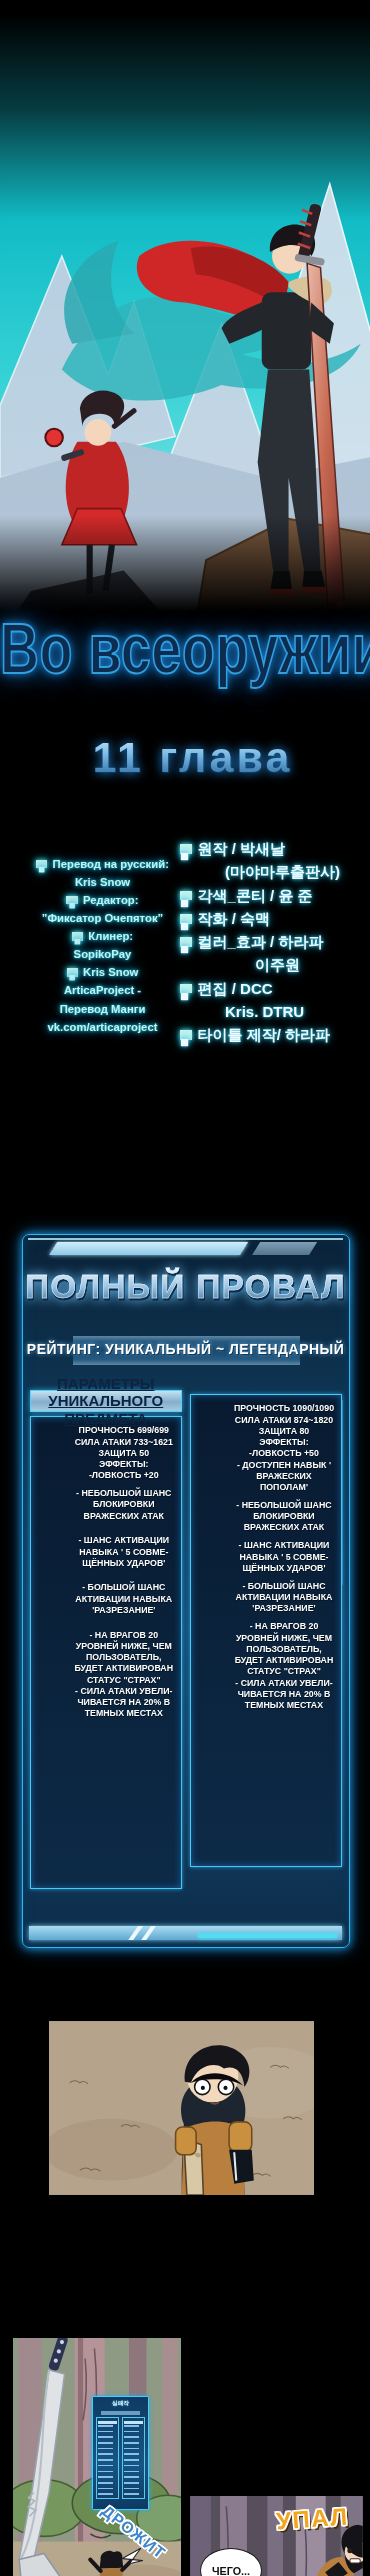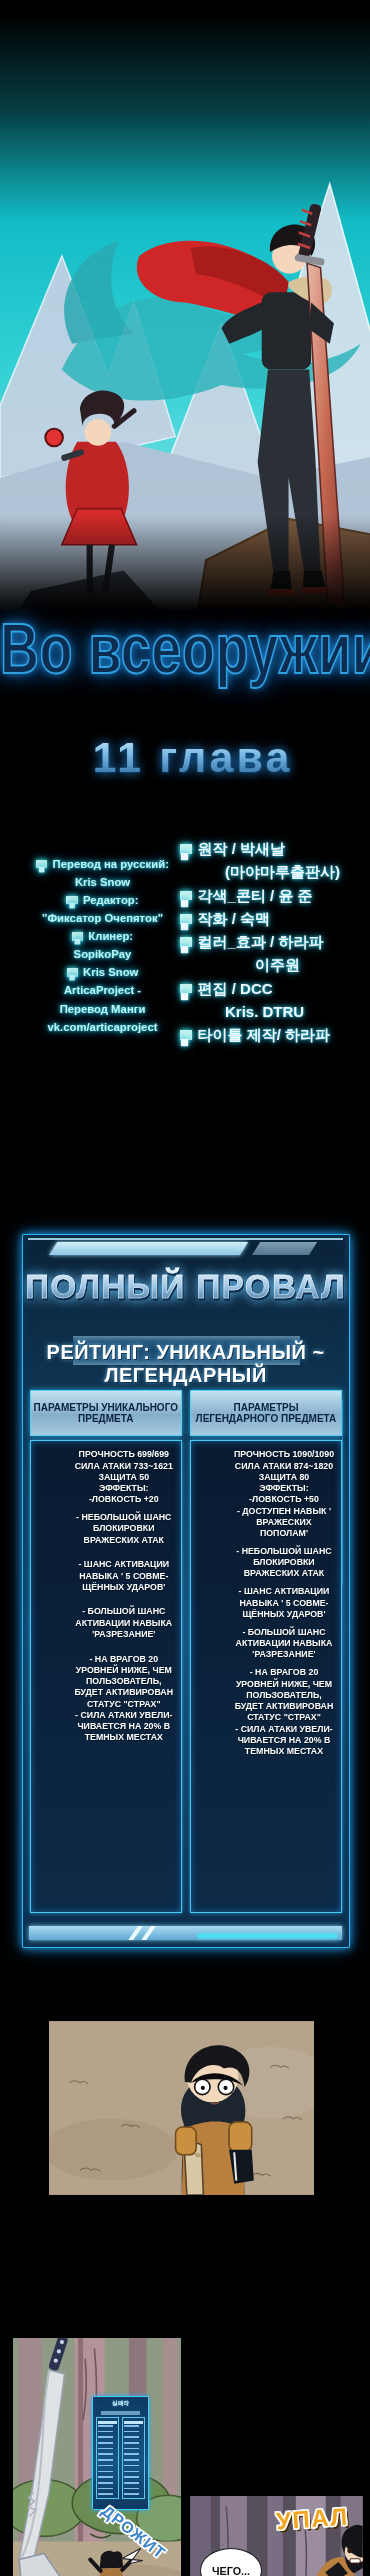--- a/index.html
+++ b/index.html
@@ -31,44 +31,44 @@
   .credit-line { white-space:pre-wrap; }
   .credit-line .bullet { display:inline-block; vertical-align:middle; margin:-2.1px 5.2px 0 0;
     background:#c2f4ef; box-shadow:0 0 4.1px #4ae6ea, 0 0 9.3px #1fb9d2; }
   .credits-ru .bullet { width:11.3px; height:8.8px; }
   .credits-kr .bullet { width:12.4px; height:9.8px; }
   .credit-line .bullet:empty { display:none; }
 
   
   .item-window { position:absolute; top:1234px; left:21.6px; width:328px; height:714px;
     background:linear-gradient(180deg,#0a2238 0%, #155079 55%, #0d2c49 100%);
-    border:1.5px solid #2fb9f2; border-radius:1px;
+    border:1.5px solid #2fb9f2; border-radius:7px;
     box-shadow:0 0 8.2px #1b8fd4, 0 0 17.5px #0f5d97, inset 0 0 11.3px #09395e; }
   .iw-topline { position:absolute; top:3.1px; left:5.2px; right:5.2px; height:1.5px; background:#bfeffc; opacity:.8; }
   .iw-topbar { position:absolute; top:7.2px; left:30px; width:191px; height:13.4px;
     background:linear-gradient(180deg,#cfeef8,#8fc8e6); transform:skewX(-32deg); box-shadow:0 0 4.1px #9fe2f4; }
   .iw-topbar2 { position:absolute; top:7.2px; left:233px; width:57px; height:13.4px;
     background:linear-gradient(180deg,#7e9fb4,#54758c); transform:skewX(-32deg); }
   .iw-title { position:absolute; top:33px; left:0; width:100%; text-align:center;
     font-size:33px; font-weight:900; letter-spacing:1.5px;
     background:linear-gradient(180deg,#eef7fd 0%, #9cc4e4 50%, #33688f 100%);
     -webkit-background-clip:text; background-clip:text; color:transparent;
     -webkit-text-stroke:0.5px #e8f4fb;
     filter:drop-shadow(1.5px 2.1px 0 #0a2a4a) drop-shadow(0 0 5.2px #5fb4e8); }
   .iw-rating-band { position:absolute; top:101px; left:50px; width:227px; height:29px;
     background:linear-gradient(180deg,#9fd0ea 0%, #3e7fae 18%, #1d5583 50%, #3e7fae 82%, #9fd0ea 100%); opacity:.55; }
   .iw-rating { position:absolute; top:106px; left:0; width:100%; text-align:center;
-    font-size:20px; font-weight:800; color:#fff; letter-spacing:0.5px;
+    font-size:14px; font-weight:800; color:#fff; letter-spacing:0.5px;
     text-shadow:1px 1px 0 #123653, 0 0 4.1px #6cb6e4; }
   .iw-cols { position:absolute; top:155px; left:7.2px; width:313px; display:flex; gap:8.2px; }
   .iw-col { width:152px; }
-  .iw-col-header { height:46px; display:flex; align-items:center; justify-content:center; text-align:center;
+  .iw-col-header { height:22px; display:flex; align-items:center; justify-content:center; text-align:center;
     background:linear-gradient(180deg,#c4e2f1 0%, #86aecb 55%, #a6cbe2 100%);
-    border:1px solid #54d2f4; color:#0c2440; font-size:10px; font-weight:800; line-height:1.15;
-    box-shadow:0 0 5.2px #2e9fd4; }
+    border:1px solid #54d2f4; color:#0c2440; font-size:15px; font-weight:800; line-height:1.15;
+    box-shadow:0 0 5.2px #2e9fd4;text-decoration:underline; }
   .iw-col-body { margin-top:4.1px; height:473px; padding:8.2px 4.1px;
     background:linear-gradient(180deg,#081a30 0%, #0d2a47 100%);
     border:1px solid #49c9f2; box-shadow:inset 0 0 7.2px #15619c, 0 0 4.1px #2596cf;
     color:#fff; font-size:8.8px; font-weight:700; text-align:center; line-height:1.28; }
   .stat-line { min-height:6.7px; white-space:pre-wrap; text-shadow:0.5px 0.5px 0 #06121f;padding-left:36px; }
   .iw-bottombar { position:absolute; left:6.2px; right:6.2px; top:691px; height:14.4px;
     background:linear-gradient(180deg,#aadcf2,#5fa8d2); box-shadow:0 0 5.2px #7fd4f4; }
   .iw-slash { position:absolute; top:691px; width:5.2px; height:14.4px; background:#eafaff; transform:skewX(-35deg); }
   .iw-strip { position:absolute; top:699px; left:175px; width:139px; height:3.6px; background:#4de0f4; box-shadow:0 0 4.1px #4de0f4; }
   .iw-sideline { position:absolute; top:165px; right:5.2px; width:1.5px; height:185px; background:#2fb9f2; opacity:.6; }
@@ -250,21 +250,20 @@
             <div class="stat-line"></div>
             <div class="stat-line"></div>
             <div class="stat-line">- БОЛЬШОЙ ШАНС АКТИВАЦИИ НАВЫКА 'РАЗРЕЗАНИЕ'</div>
             <div class="stat-line"></div>
             <div class="stat-line"></div>
             <div class="stat-line">- НА ВРАГОВ 20 УРОВНЕЙ НИЖЕ, ЧЕМ ПОЛЬЗОВАТЕЛЬ, БУДЕТ АКТИВИРОВАН СТАТУС "СТРАХ"</div>
             <div class="stat-line">- СИЛА АТАКИ УВЕЛИ-ЧИВАЕТСЯ НА 20% В ТЕМНЫХ МЕСТАХ</div>
           </div>
       </div>
       <div class="iw-col">
-        <div class="iw-col-header">ПАРАМЕТРЫ ЛЕГЕНДАРНОГО ПРЕДМЕТА</div>
         <div class="iw-col-body">
 
         <div class="stat-line">ПРОЧНОСТЬ 1090/1090</div>
             <div class="stat-line">СИЛА АТАКИ 874~1820</div>
             <div class="stat-line">ЗАЩИТА 80</div>
             <div class="stat-line">ЭФФЕКТЫ:</div>
             <div class="stat-line">-ЛОВКОСТЬ +50</div>
             <div class="stat-line">- ДОСТУПЕН НАВЫК ' ВРАЖЕСКИХ ПОПОЛАМ'</div>
             <div class="stat-line"></div>
             <div class="stat-line">- НЕБОЛЬШОЙ ШАНС БЛОКИРОВКИ ВРАЖЕСКИХ АТАК</div>

